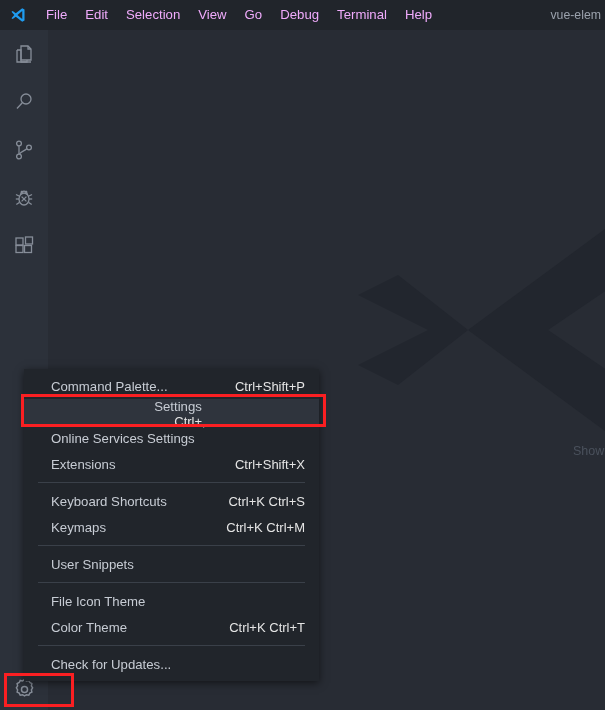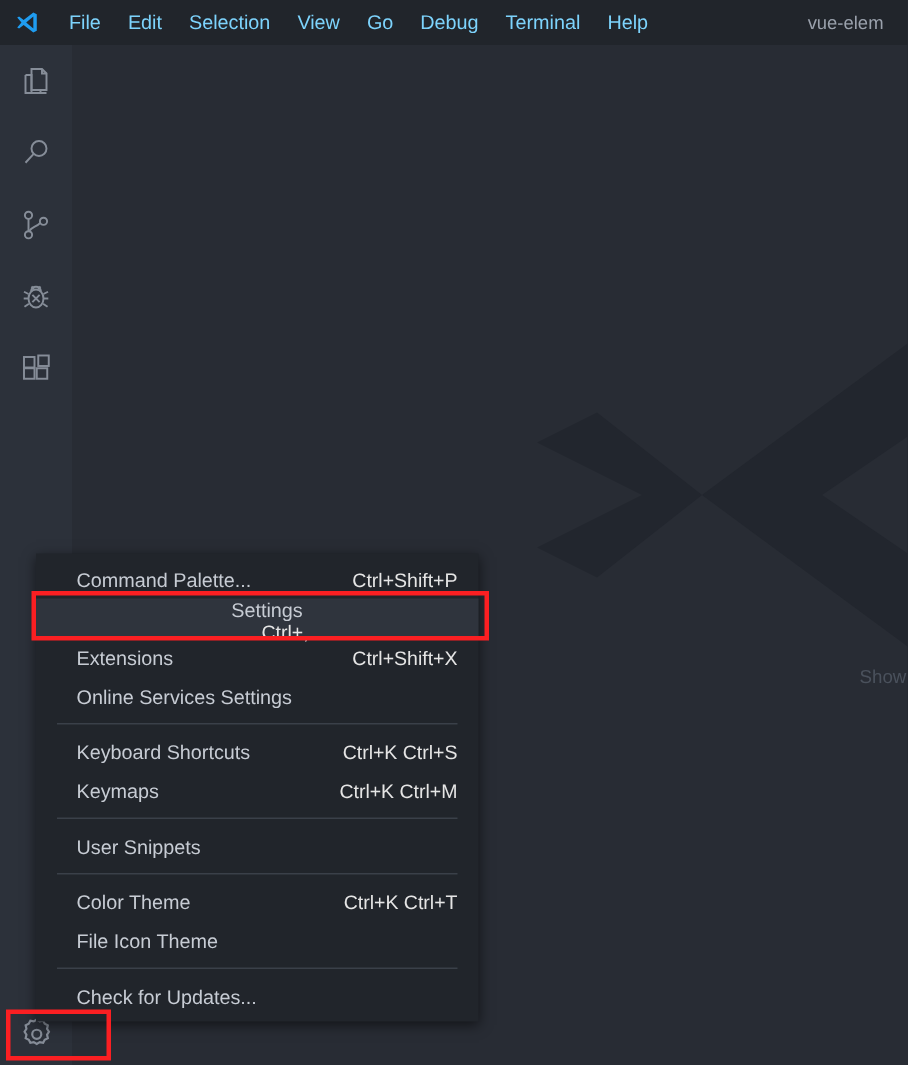--- a/index.html
+++ b/index.html
@@ -44,31 +44,31 @@
     justify-content: center;
     flex: 0 0 auto;
     margin-right: 8px;
   }
   .menubar {
     display: flex;
     align-items: center;
     height: 30px;
   }
   .menubar-item {
-    color: #7dd3fc;
+    color: #f0abfc;
     font-size: 13.2px;
     line-height: 30px;
     padding: 0 9px;
     white-space: nowrap;
     cursor: default;
   }
 
   .window-title {
     position: absolute;
-    right: 16px;
+    right: 4px;
     top: 0;
     height: 30px;
     line-height: 30px;
     color: #9aa1ac;
     font-size: 12.3px;
     white-space: nowrap;
     padding-right: 0px;
     overflow: hidden;
   }
 
@@ -311,29 +311,29 @@
       <span class="menu-label">Command Palette...</span>
       <span class="menu-keybinding">Ctrl+Shift+P</span>
     </div>
 
     <div class="menu-item selected">
       <span class="menu-label">Settings</span>
       <span class="menu-keybinding">Ctrl+,</span>
     </div>
 
     <div class="menu-item">
+      <span class="menu-label">Online Services Settings</span>
+      <span class="menu-keybinding"></span>
+    </div>
+
+    <div class="menu-item">
       <span class="menu-label">Extensions</span>
       <span class="menu-keybinding">Ctrl+Shift+X</span>
     </div>
 
-    <div class="menu-item">
-      <span class="menu-label">Online Services Settings</span>
-      <span class="menu-keybinding"></span>
-    </div>
-
     <div class="menu-separator"></div>
 
     <div class="menu-item">
       <span class="menu-label">Keyboard Shortcuts</span>
       <span class="menu-keybinding">Ctrl+K Ctrl+S</span>
     </div>
 
     <div class="menu-item">
       <span class="menu-label">Keymaps</span>
       <span class="menu-keybinding">Ctrl+K Ctrl+M</span>
@@ -342,29 +342,29 @@
     <div class="menu-separator"></div>
 
     <div class="menu-item">
       <span class="menu-label">User Snippets</span>
       <span class="menu-keybinding"></span>
     </div>
 
     <div class="menu-separator"></div>
 
     <div class="menu-item">
+      <span class="menu-label">File Icon Theme</span>
+      <span class="menu-keybinding"></span>
+    </div>
+
+    <div class="menu-item">
       <span class="menu-label">Color Theme</span>
       <span class="menu-keybinding">Ctrl+K Ctrl+T</span>
     </div>
 
-    <div class="menu-item">
-      <span class="menu-label">File Icon Theme</span>
-      <span class="menu-keybinding"></span>
-    </div>
-
     <div class="menu-separator"></div>
 
     <div class="menu-item">
       <span class="menu-label">Check for Updates...</span>
       <span class="menu-keybinding"></span>
     </div>
   </div>
 
   <div class="annot-box annot-settings"></div>
   <div class="annot-box annot-gear"></div>

